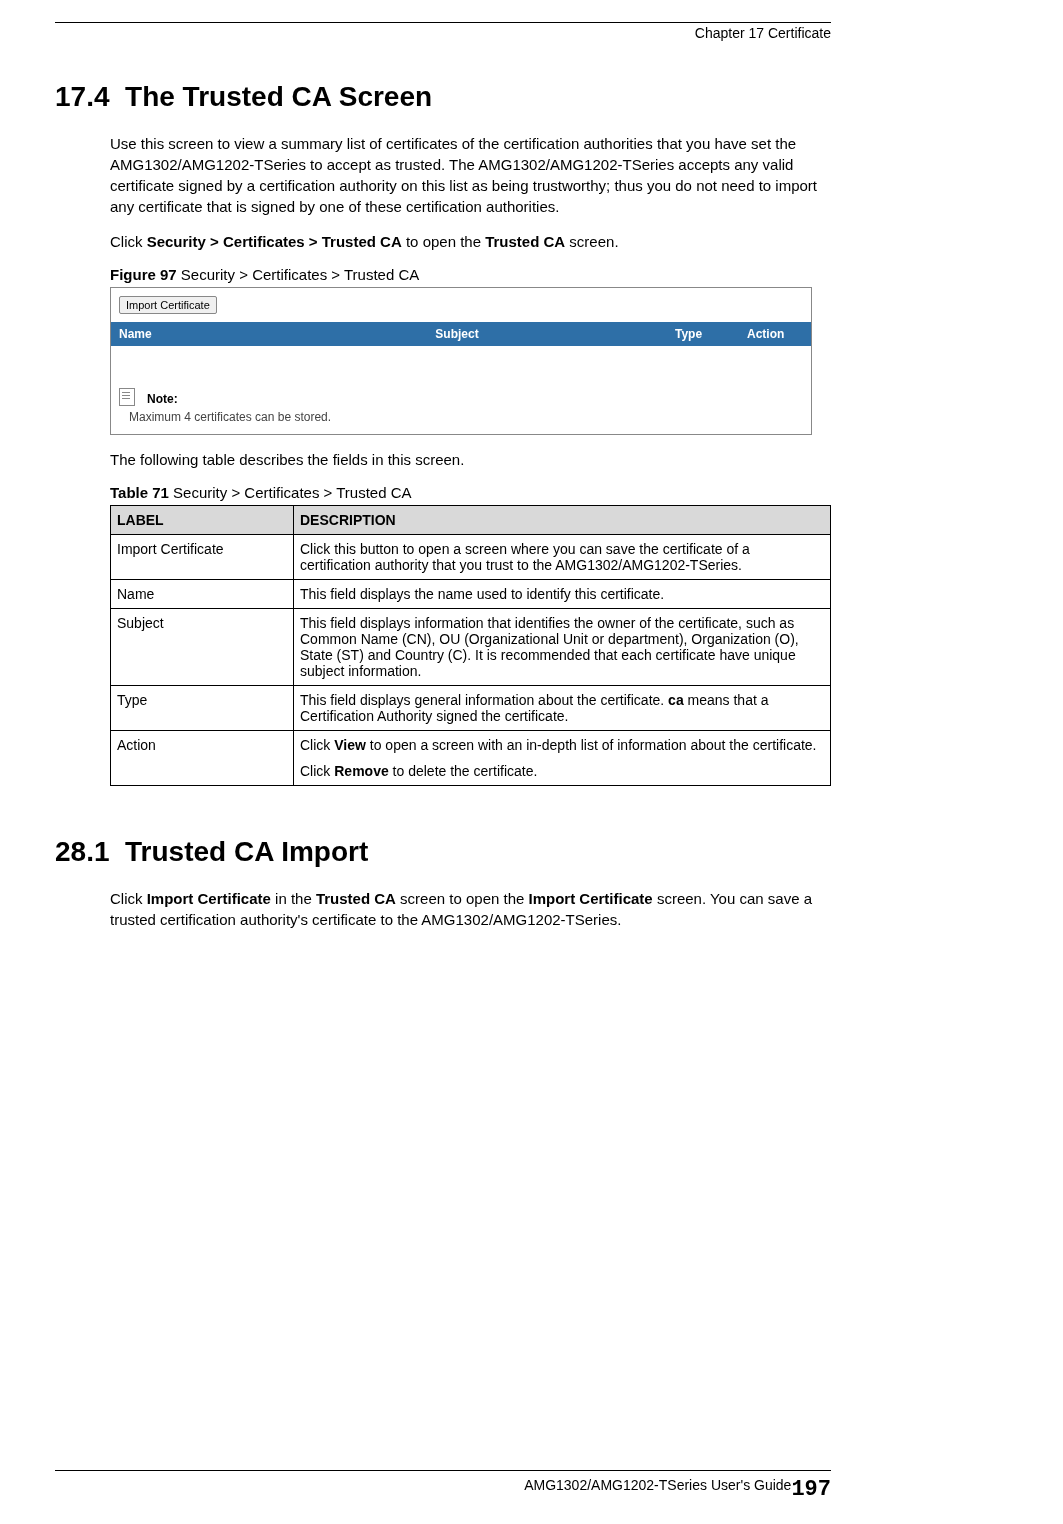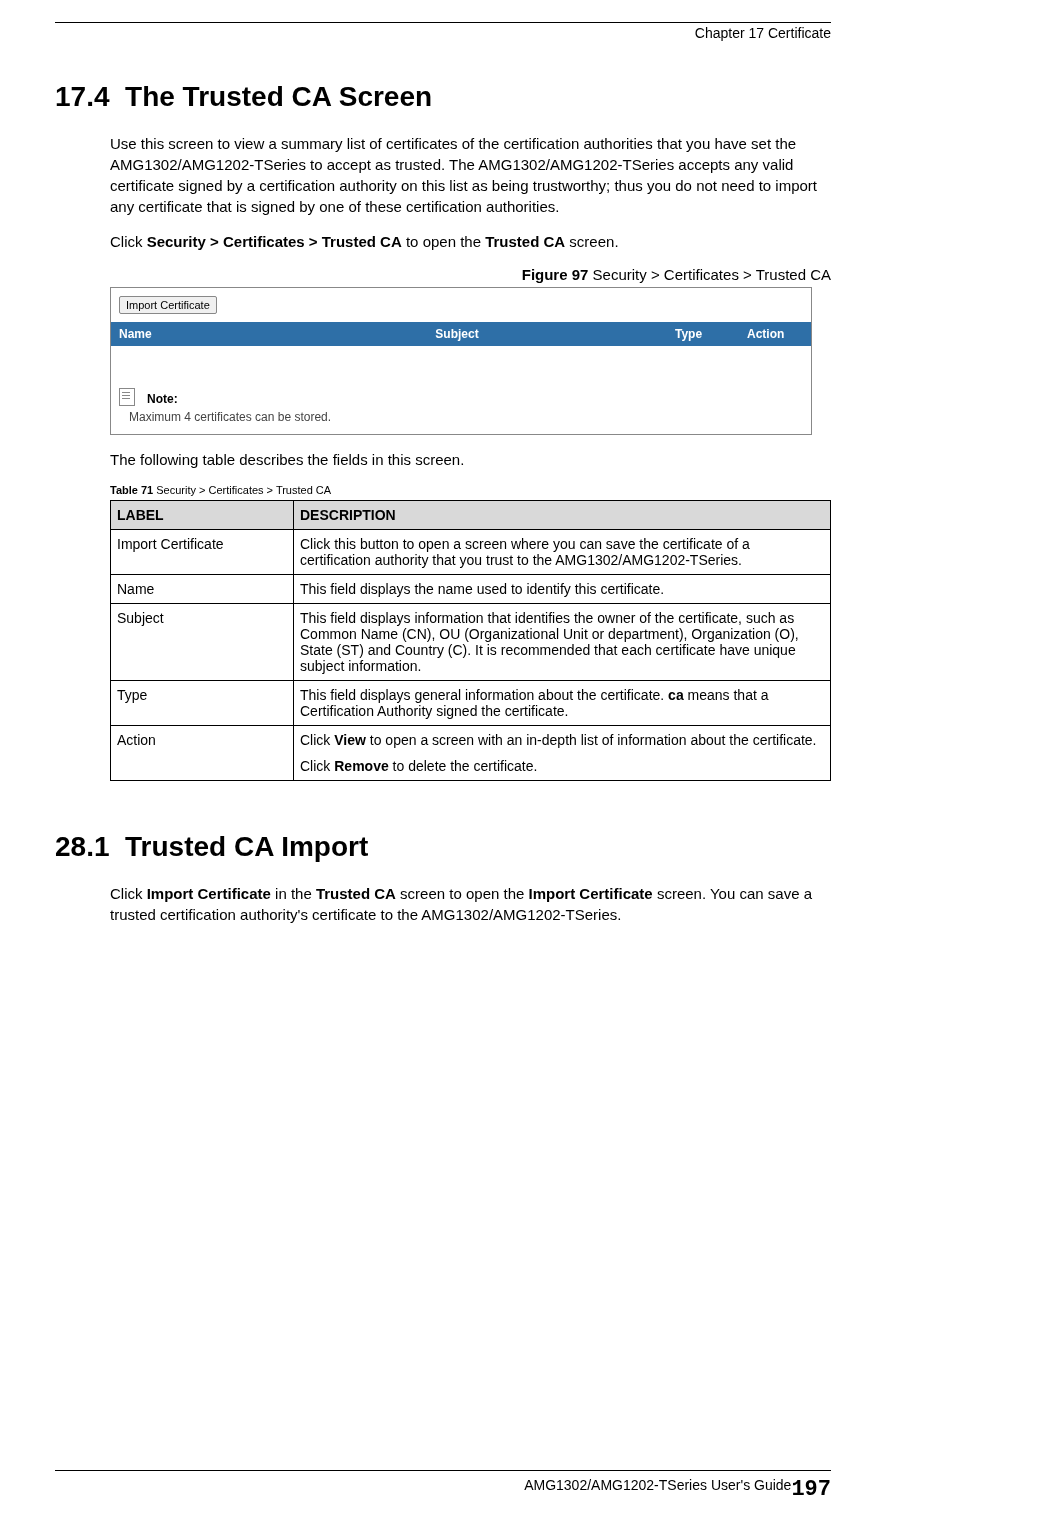--- a/index.html
+++ b/index.html
@@ -37,21 +37,20 @@
   }
   p.body {
     font-size: 15px;
     line-height: 1.4;
     margin: 0 0 14px 0;
   }
   .bold { font-weight: bold; }
   .figure-caption {
     font-size: 15px;
     margin: 14px 0 4px 0;
-    text-align: right;
   }
   .figure-caption .fignum { font-weight: bold; }
   .screenshot-box {
     border: 1px solid #888;
     width: 700px;
     background: #fff;
     font-family: Tahoma, Arial, sans-serif;
     font-size: 12px;
   }
   .screenshot-box .import-btn-row {
@@ -103,21 +102,21 @@
     border: 1px solid #000;
     padding: 6px 6px;
     text-align: left;
     vertical-align: top;
   }
   table.desc-table th {
     background: #d9d9d9;
     font-weight: bold;
   }
   .table-caption {
-    font-size: 11px;
+    font-size: 15px;
     margin: 14px 0 0 0;
   }
   .table-caption .tabnum { font-weight: bold; }
   .footer {
     position: absolute;
     left: 55px;
     right: 55px;
     bottom: 22px;
   }
   .footer-line {

